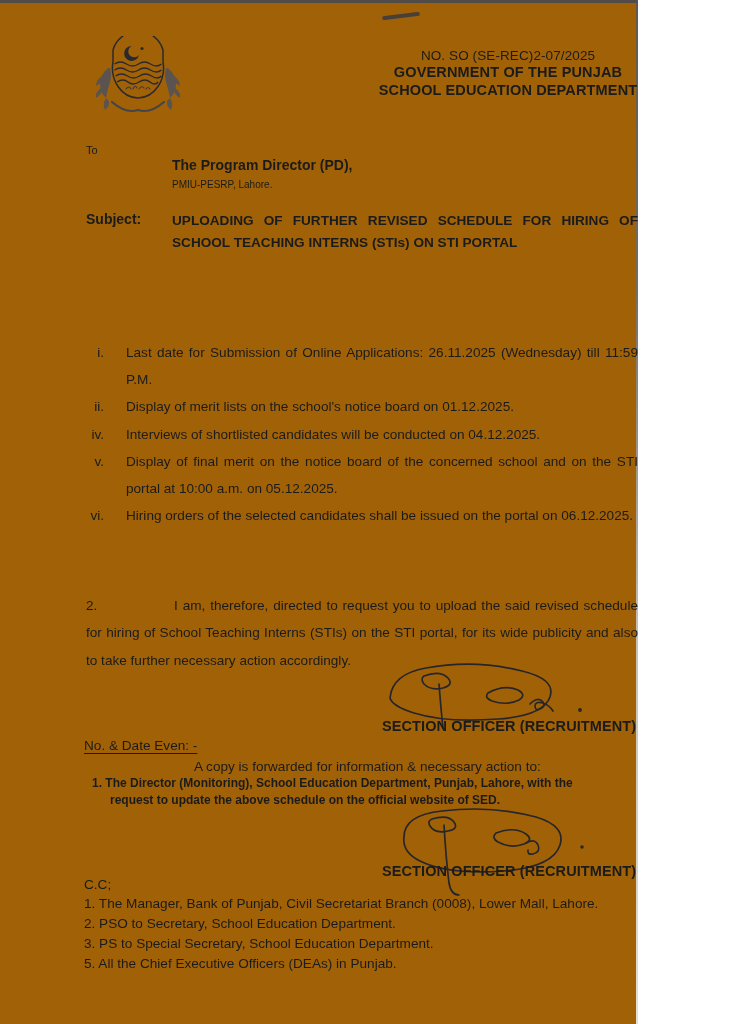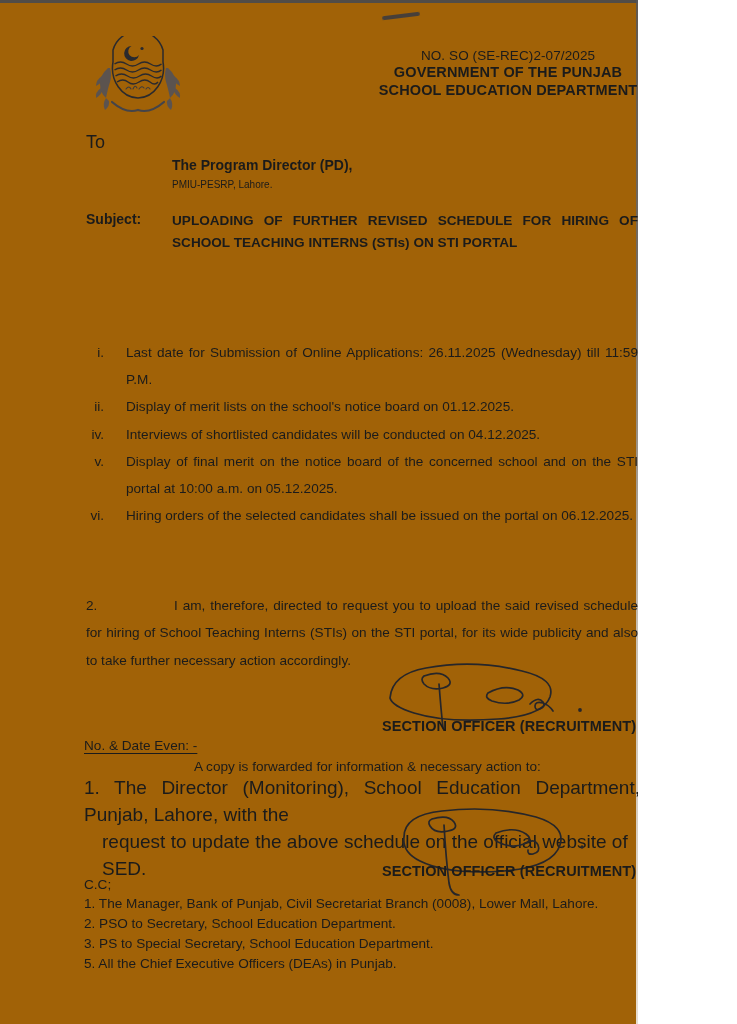--- a/index.html
+++ b/index.html
@@ -78,23 +78,23 @@
     letter-spacing: .05px;
   }
   .hdr-date sup {
     font-size: 8.5px;
     vertical-align: super;
   }
 
   
   .to-label {
     position: absolute;
-    top: 132px;
-    left: 86px;
-    font-size: 18px;
+    top: 144px;
+    left: 86px;
+    font-size: 11px;
   }
   .addressee {
     position: absolute;
     top: 155px;
     left: 172px;
     line-height: 1.55;
   }
   .addressee-name {
     font-size: 14px;
     font-weight: bold;
@@ -225,25 +225,26 @@
     top: 757px;
     left: 84px;
     width: 556px;
     font-size: 13.6px;
     line-height: 1.42;
     text-indent: 110px;
   }
   .endorse-item {
     position: absolute;
     top: 775px;
-    left: 84px;
+    left: 92px;
     width: 556px;
-    font-size: 19px;
+    font-size: 12px;
     line-height: 1.42;
     text-align: justify;
+    font-weight: bold;
   }
   .endorse-item .cont {
     display: block;
     padding-left: 18px;
     text-align: left;
   }
 
   
   .cc-head {
     position: absolute;

